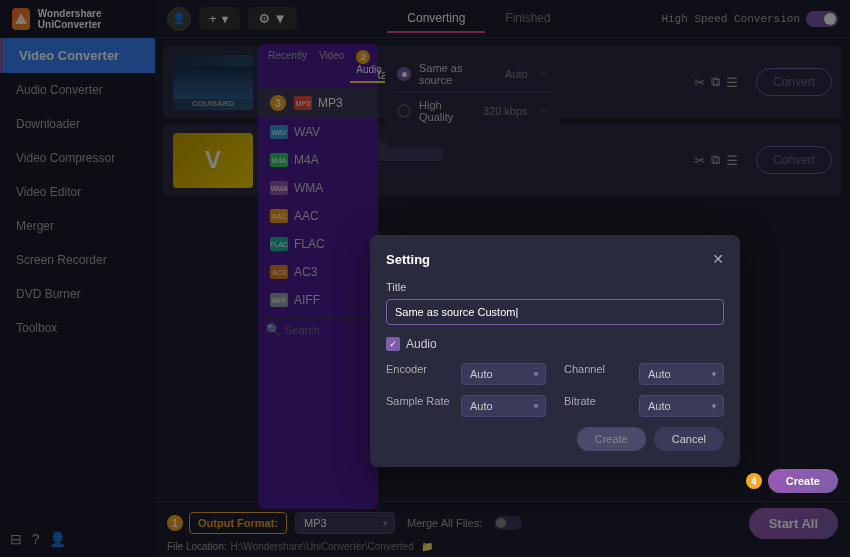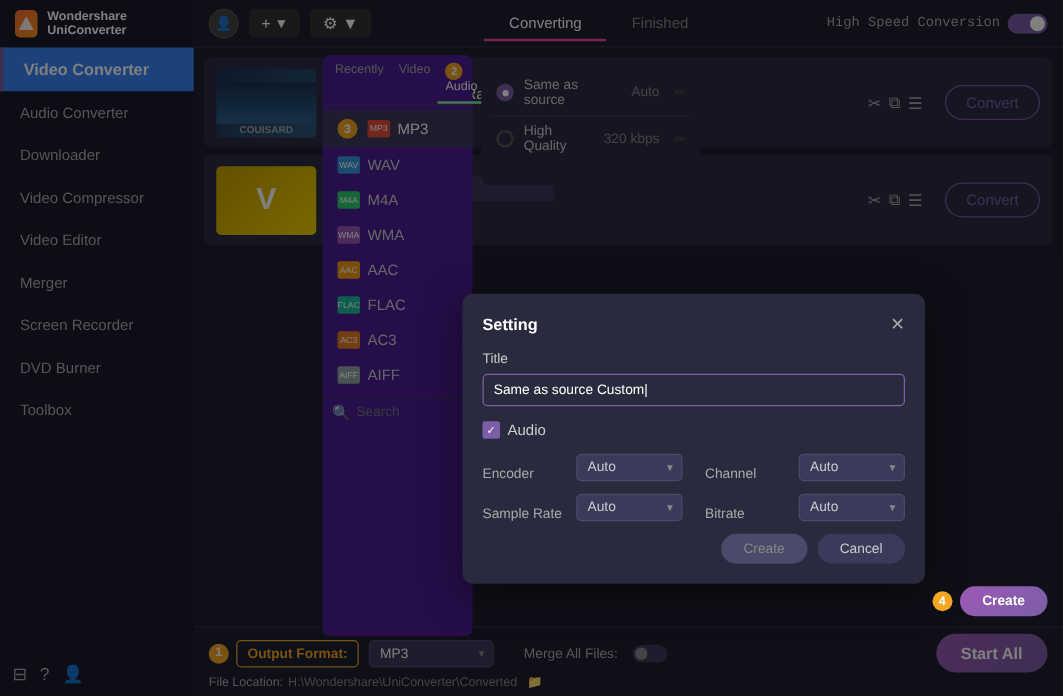--- a/index.html
+++ b/index.html
@@ -65,33 +65,33 @@
     .dialog-overlay { position: absolute; left: 0; top: 0; right: 0; bottom: 0; background: rgba(0,0,0,0.5); z-index: 20; }
     .dialog { position: absolute; left: 370px; top: 235px; width: 370px; background: #2a2a3e; border-radius: 8px; padding: 16px; z-index: 21; box-shadow: 0 8px 32px rgba(0,0,0,0.5); }
     .dialog-header { display: flex; justify-content: space-between; align-items: center; margin-bottom: 14px; }
     .dialog-title { color: #fff; font-size: 13px; font-weight: 600; }
     .dialog-close { color: #aaa; font-size: 14px; cursor: pointer; background: none; border: none; }
     .dialog-label { color: #ccc; font-size: 11px; margin-bottom: 6px; }
     .dialog-input { width: 100%; background: transparent; border: 1.5px solid #7b5ea7; border-radius: 4px; padding: 6px 8px; color: #fff; font-size: 11px; outline: none; margin-bottom: 12px; }
     .dialog-checkbox-row { display: flex; align-items: center; gap: 6px; margin-bottom: 12px; }
     .checkbox { width: 14px; height: 14px; background: #7b5ea7; border-radius: 2px; display: flex; align-items: center; justify-content: center; color: #fff; font-size: 9px; cursor: pointer; flex-shrink: 0; }
     .checkbox-label { color: #ccc; font-size: 12px; }
-    .dialog-row { display: flex; align-items: flex-end; gap: 10px; margin-bottom: 10px; }
+    .dialog-row { display: flex; align-items: flex-start; gap: 10px; margin-bottom: 10px; }
     .dialog-field-label { color: #aaa; font-size: 11px; width: 65px; flex-shrink: 0; }
     .select-wrap { position: relative; flex: 1; }
     .select-wrap::after { content: '▼'; position: absolute; right: 6px; top: 50%; transform: translateY(-50%); color: #888; font-size: 8px; pointer-events: none; }
     .select-wrap select { width: 100%; background: #3a3a5a; border: 1px solid #4a4a6a; border-radius: 4px; color: #ccc; font-size: 11px; padding: 4px 8px; appearance: none; cursor: pointer; outline: none; }
     .dialog-buttons { display: flex; justify-content: flex-end; gap: 8px; margin-top: 8px; }
     .btn-cancel { background: #3a3a5a; border: none; border-radius: 20px; padding: 6px 18px; color: #ccc; font-size: 11px; cursor: pointer; }
     .btn-create-gray { background: #4a4a6a; border: none; border-radius: 20px; padding: 6px 18px; color: #888; font-size: 11px; cursor: pointer; }
     .output-format-label { background: transparent; border: 1.5px solid #f5a623; border-radius: 4px; color: #f5a623; padding: 4px 8px; font-size: 11px; font-weight: 600; display: flex; align-items: center; gap: 4px; }
     .format-select-wrap { position: relative; }
     .format-select-wrap select { background: #3a3a5a; border: 1px solid #4a4a6a; border-radius: 4px; color: #fff; font-size: 11px; padding: 4px 24px 4px 8px; appearance: none; cursor: pointer; outline: none; width: 100px; }
     .format-select-wrap::after { content: '▼'; position: absolute; right: 6px; top: 50%; transform: translateY(-50%); color: #888; font-size: 8px; pointer-events: none; }
-    .merge-label { color: #aaa; font-size: 11px; margin-left: 16px; }
+    .merge-label { color: #aaa; font-size: 11px; margin-left: 4px; }
     .merge-toggle { width: 28px; height: 14px; background: #3a3a5a; border-radius: 7px; position: relative; cursor: pointer; margin-left: 4px; }
     .merge-knob { position: absolute; left: 2px; top: 2px; width: 10px; height: 10px; background: #888; border-radius: 50%; }
     .start-all-btn { margin-left: auto; background: linear-gradient(135deg, #9b59b6, #7b5ea7); border: none; border-radius: 20px; padding: 8px 20px; color: #fff; font-size: 13px; font-weight: 600; cursor: pointer; }
     
     
     .file-thumb-yellow { background: linear-gradient(135deg, #c8a000, #f5d020); }
     .file-thumb-yellow-v { color: #fff; font-size: 24px; font-weight: bold; }
 
     
     .btn-create { background: linear-gradient(135deg, #9b59b6, #7b5ea7); border: none; border-radius: 20px; padding: 6px 18px; color: #fff; font-size: 11px; cursor: pointer; font-weight: 600; }
@@ -226,21 +226,21 @@
 </div>
 
 <div class="format-panel">
   <div class="format-tabs">
     <div class="format-tab">
       <span>Recently</span>
     </div>
     <div class="format-tab">
       <span>Video</span>
     </div>
-    <div class="format-tab active" style="border-bottom:2px solid #86efac;">
+    <div class="format-tab active" style="border-bottom:2px solid #fde047;">
       <span class="format-tab-num">2</span>
       <span>Audio</span>
     </div>
     <div class="format-tab">
       <span>Device</span>
     </div>
   </div>
 
   <div class="format-list">
     <div class="format-item active">

